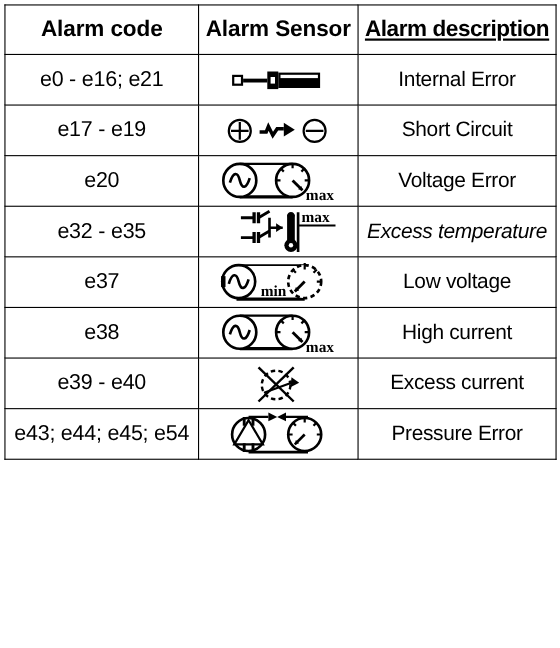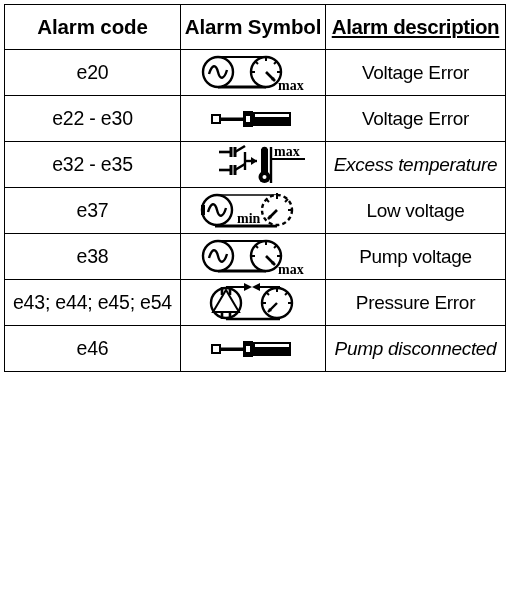--- a/index.html
+++ b/index.html
@@ -77,27 +77,57 @@
 <div class="page">
   <table class="alarm-table">
     <colgroup>
       <col class="c-code">
       <col class="c-symbol">
       <col class="c-desc">
     </colgroup>
     <thead>
       <tr>
         <th>Alarm code</th>
-        <th>Alarm Symbol</th>
+        <th>Alarm Sensor</th>
         <th class="hdr-desc">Alarm description</th>
       </tr>
     </thead>
     <tbody>
 
-
+      <tr>
+        <td class="code-cell">e0 - e16;  e21</td>
+        <td class="symbol-cell">
+          <svg width="100" height="32" viewBox="0 0 100 32">
+            <rect x="8" y="11" width="10" height="10" fill="#000"></rect>
+            <rect x="10" y="13" width="6" height="6" fill="#fff"></rect>
+            <rect x="18" y="14.5" width="22" height="3.5" fill="#000"></rect>
+            <rect x="40" y="8" width="10" height="16" fill="#000"></rect>
+            <rect x="43" y="13" width="4" height="6" fill="#fff"></rect>
+            <rect x="50" y="9" width="38" height="14" fill="#000"></rect>
+            <rect x="52" y="11" width="34" height="3" fill="#fff"></rect>
+          </svg>
+        </td>
+        <td class="desc-cell">Internal Error</td>
+      </tr>
+
+      <tr>
+        <td class="code-cell">e17 - e19</td>
+        <td class="symbol-cell">
+          <svg width="106" height="32" viewBox="0 0 106 32">
+            <circle cx="18" cy="16" r="10" fill="none" stroke="#000" stroke-width="2"></circle>
+            <line x1="18" y1="8" x2="18" y2="24" stroke="#000" stroke-width="2"></line>
+            <line x1="10" y1="16" x2="26" y2="16" stroke="#000" stroke-width="2"></line>
+            <path d="M36 17 L42 17 L44 12 L48 20 L52 14 L58 14" fill="none" stroke="#000" stroke-width="3.2" stroke-linejoin="miter"></path>
+            <polygon points="58,8.5 68,15 58,21" fill="#000"></polygon>
+            <circle cx="86" cy="16" r="10" fill="none" stroke="#000" stroke-width="2"></circle>
+            <line x1="78" y1="16" x2="94" y2="16" stroke="#000" stroke-width="2"></line>
+          </svg>
+        </td>
+        <td class="desc-cell">Short Circuit</td>
+      </tr>
 
       <tr>
         <td class="code-cell">e20</td>
         <td class="symbol-cell">
           <svg width="118" height="42" viewBox="0 0 118 42">
             <line x1="24" y1="5" x2="72" y2="5" stroke="#000" stroke-width="2"></line>
             <line x1="24" y1="35" x2="72" y2="35" stroke="#000" stroke-width="3"></line>
             <circle cx="24" cy="20" r="15" fill="#fff" stroke="#000" stroke-width="2.4"></circle>
             <path d="M15 22 C18 12, 22 12, 24 20 C26 28, 30 28, 33 18" fill="none" stroke="#000" stroke-width="2.4"></path>
             <circle cx="72" cy="20" r="15" fill="#fff" stroke="#000" stroke-width="2.4"></circle>
@@ -107,35 +137,20 @@
             <line x1="83" y1="9" x2="80" y2="12" stroke="#000" stroke-width="2"></line>
             <line x1="87" y1="20" x2="83" y2="20" stroke="#000" stroke-width="2"></line>
             <line x1="72" y1="20" x2="81" y2="29" stroke="#000" stroke-width="2.6"></line>
             <polygon points="81,29 77,28 80,25" fill="#000"></polygon>
             <text x="84" y="38" font-family="'Liberation Serif', serif" font-size="14" font-weight="bold" fill="#000">max</text>
           </svg>
         </td>
         <td class="desc-cell">Voltage Error</td>
       </tr>
 
-      <tr>
-        <td class="code-cell">e22 - e30</td>
-        <td class="symbol-cell">
-          <svg width="100" height="32" viewBox="0 0 100 32">
-            <rect x="8" y="11" width="10" height="10" fill="#000"></rect>
-            <rect x="10" y="13" width="6" height="6" fill="#fff"></rect>
-            <rect x="18" y="14.5" width="22" height="3.5" fill="#000"></rect>
-            <rect x="40" y="8" width="10" height="16" fill="#000"></rect>
-            <rect x="43" y="13" width="4" height="6" fill="#fff"></rect>
-            <rect x="50" y="9" width="38" height="14" fill="#000"></rect>
-            <rect x="52" y="11" width="34" height="3" fill="#fff"></rect>
-          </svg>
-        </td>
-        <td class="desc-cell">Voltage Error</td>
-      </tr>
 
 
       <tr>
         <td class="code-cell">e32 - e35</td>
         <td class="symbol-cell">
           <svg width="108" height="44" viewBox="0 0 108 44">
             <line x1="20" y1="9" x2="32" y2="9" stroke="#000" stroke-width="2.6"></line>
             <line x1="32" y1="4" x2="32" y2="14" stroke="#000" stroke-width="3"></line>
             <line x1="36" y1="4" x2="36" y2="14" stroke="#000" stroke-width="3"></line>
             <line x1="36" y1="9" x2="46" y2="3" stroke="#000" stroke-width="2.6"></line>
@@ -192,23 +207,36 @@
             <line x1="72" y1="5" x2="72" y2="9" stroke="#000" stroke-width="2"></line>
             <line x1="61" y1="9" x2="64" y2="12" stroke="#000" stroke-width="2"></line>
             <line x1="57" y1="20" x2="61" y2="20" stroke="#000" stroke-width="2"></line>
             <line x1="83" y1="9" x2="80" y2="12" stroke="#000" stroke-width="2"></line>
             <line x1="87" y1="20" x2="83" y2="20" stroke="#000" stroke-width="2"></line>
             <line x1="72" y1="20" x2="81" y2="29" stroke="#000" stroke-width="2.6"></line>
             <polygon points="81,29 77,28 80,25" fill="#000"></polygon>
             <text x="84" y="38" font-family="'Liberation Serif', serif" font-size="14" font-weight="bold" fill="#000">max</text>
           </svg>
         </td>
-        <td class="desc-cell">Pump voltage</td>
-      </tr>
-
+        <td class="desc-cell">High current</td>
+      </tr>
+
+      <tr>
+        <td class="code-cell">e39 - e40</td>
+        <td class="symbol-cell">
+          <svg width="70" height="40" viewBox="0 0 70 40">
+            <circle cx="33" cy="21" r="13" fill="#fff" stroke="#000" stroke-width="2.2" stroke-dasharray="4 3"></circle>
+            <line x1="17" y1="5" x2="49" y2="36" stroke="#000" stroke-width="2.2"></line>
+            <line x1="49" y1="5" x2="17" y2="36" stroke="#000" stroke-width="2.2"></line>
+            <line x1="22" y1="28" x2="47" y2="19" stroke="#000" stroke-width="2"></line>
+            <polygon points="47,14 54,19 46,23" fill="#000"></polygon>
+          </svg>
+        </td>
+        <td class="desc-cell">Excess current</td>
+      </tr>
 
       <tr>
         <td class="code-cell code-narrow">e43; e44; e45; e54</td>
         <td class="symbol-cell">
           <svg width="110" height="44" viewBox="0 0 110 44">
             <line x1="28" y1="6" x2="46" y2="6" stroke="#000" stroke-width="2"></line>
             <line x1="62" y1="6" x2="82" y2="6" stroke="#000" stroke-width="2"></line>
             <line x1="82" y1="6" x2="82" y2="22" stroke="#000" stroke-width="2"></line>
             <line x1="28" y1="38" x2="82" y2="38" stroke="#000" stroke-width="2.6"></line>
             <polygon points="46,2 54,6 46,10" fill="#000"></polygon>
@@ -225,31 +253,16 @@
             <line x1="64" y1="22" x2="68" y2="22" stroke="#000" stroke-width="2"></line>
             <line x1="90" y1="11" x2="87" y2="14" stroke="#000" stroke-width="2"></line>
             <line x1="94" y1="22" x2="90" y2="22" stroke="#000" stroke-width="2"></line>
             <line x1="79" y1="22" x2="70" y2="31" stroke="#000" stroke-width="2.4"></line>
             <polygon points="70,31 74,30 71,27" fill="#000"></polygon>
           </svg>
         </td>
         <td class="desc-cell">Pressure Error</td>
       </tr>
 
-      <tr>
-        <td class="code-cell">e46</td>
-        <td class="symbol-cell">
-          <svg width="100" height="32" viewBox="0 0 100 32">
-            <rect x="8" y="11" width="10" height="10" fill="#000"></rect>
-            <rect x="10" y="13" width="6" height="6" fill="#fff"></rect>
-            <rect x="18" y="14.5" width="22" height="3.5" fill="#000"></rect>
-            <rect x="40" y="8" width="10" height="16" fill="#000"></rect>
-            <rect x="43" y="13" width="4" height="6" fill="#fff"></rect>
-            <rect x="50" y="9" width="38" height="14" fill="#000"></rect>
-            <rect x="52" y="11" width="34" height="3" fill="#fff"></rect>
-          </svg>
-        </td>
-        <td class="desc-cell desc-wide">Pump disconnected</td>
-      </tr>
 
     </tbody>
   </table>
 </div>
 
 </body></html>

